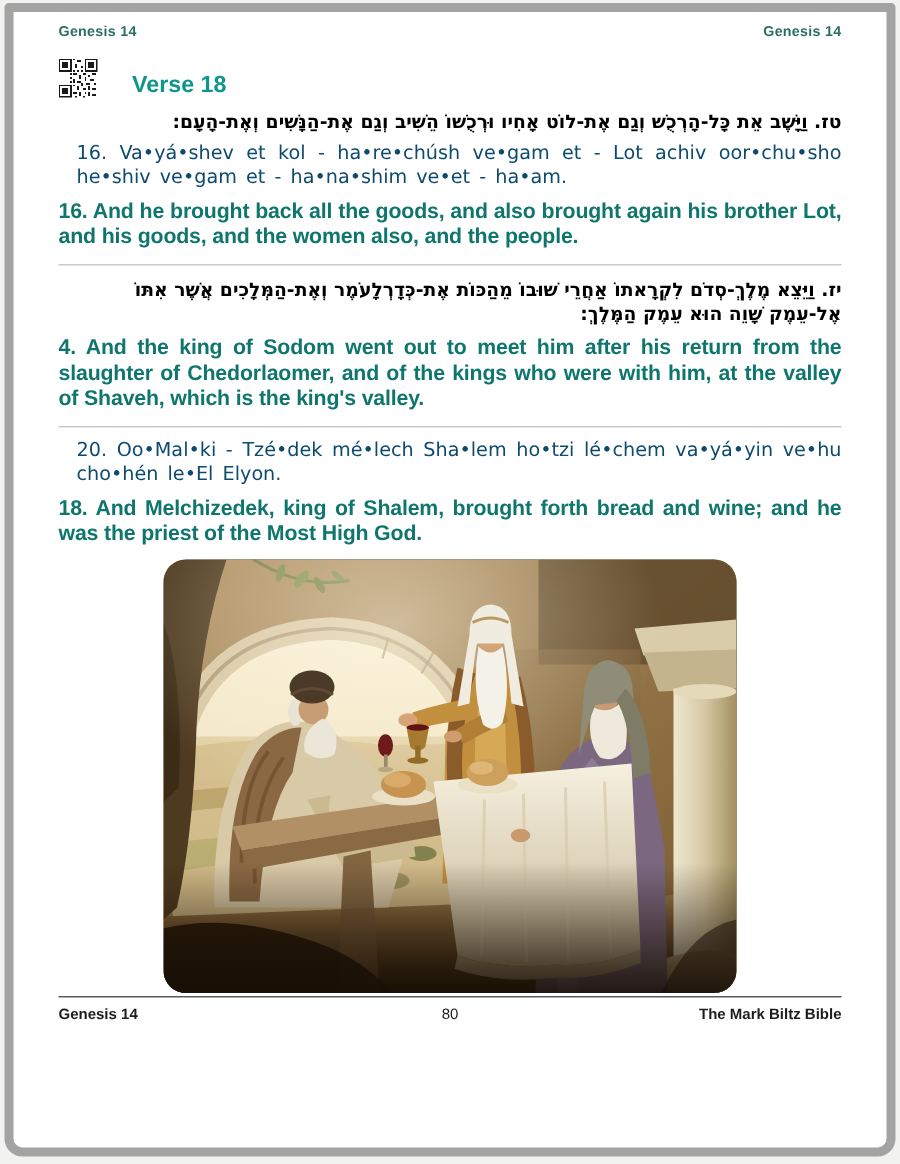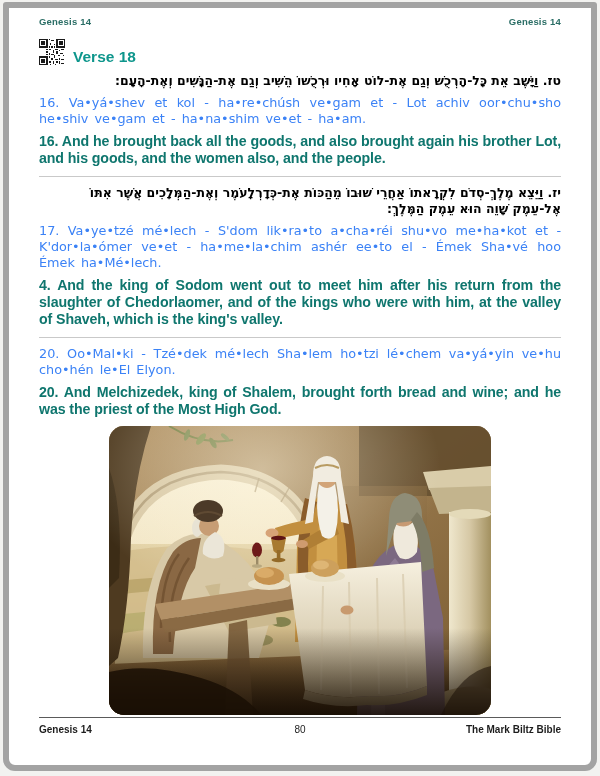--- a/index.html
+++ b/index.html
@@ -13,37 +13,37 @@
     background:#ffffff;border:6px solid #a3a3a3;
     border-radius:3px 3px 12px 12px;
     box-sizing:border-box;
     padding:8px 30px 0 30px;
   }
   .running-header{
     display:flex;justify-content:space-between;
     color:#2b6e66;font-size:9.5px;font-weight:bold;letter-spacing:.2px;
   }
   .heading-row{
-    margin-top:11px;display:flex;align-items:flex-end;gap:8px;height:27px;
+    margin-top:11px;display:flex;align-items:flex-end;gap:23px;height:27px;
   }
   .qr{width:26px;height:26px;display:block;}
   .qr svg{width:26px;height:26px;display:block;}
   .verse-title{
     color:#0e968c;font-size:15.5px;font-weight:bold;line-height:1;
     padding-bottom:1px;
   }
   .hebrew{
     direction:rtl;unicode-bidi:embed;text-align:right;
     color:#000000;font-family:"DejaVu Sans",sans-serif;
     font-size:12.5px;font-weight:bold;line-height:1.32;
     margin:8px 0 0 0;
   }
   .translit{
-    color:#3b82f6;font-family:"DejaVu Sans",sans-serif;
-    font-size:12.8px;line-height:1.26;margin:5px 0 0 0;
+    color:#0c4a6e;font-family:"DejaVu Sans",sans-serif;
+    font-size:12.8px;line-height:1.26;margin:5px 0 0 12px;
     text-align:justify;word-spacing:2px;
   }
   .english{
     color:#0f766e;font-size:14.2px;font-weight:bold;line-height:1.2;
     margin:6px 0 0 0;text-align:justify;letter-spacing:-.1px;
   }
   hr.divider{
     border:none;border-top:1px solid #c9c9c9;margin:9px 0 8px 0;
   }
   .illustration{
@@ -130,28 +130,27 @@
 
   <div>
     <p class="hebrew" dir="rtl">טז. וַיָּשֶׁב אֵת כָּל-הָרְכֻשׁ וְגַם אֶת-לוֹט אָחִיו וּרְכֻשׁוֹ הֵשִׁיב וְגַם אֶת-הַנָּשִׁים וְאֶת-הָעָם:</p>
     <p class="translit">16. Va•yá•shev et kol - ha•re•chúsh ve•gam et - Lot achiv oor•chu•sho he•shiv ve•gam et - ha•na•shim ve•et - ha•am.</p>
     <p class="english">16. And he brought back all the goods, and also brought again his brother Lot, and his goods, and the women also, and the people.</p>
   </div>
   <hr class="divider">
 
   <div>
     <p class="hebrew" dir="rtl">יז. וַיֵּצֵא מֶלֶךְ-סְדֹם לִקְרָאתוֹ אַחֲרֵי שׁוּבוֹ מֵהַכּוֹת אֶת-כְּדָרְלָעֹמֶר וְאֶת-הַמְּלָכִים אֲשֶׁר אִתּוֹ אֶל-עֵמֶק שָׁוֵה הוּא עֵמֶק הַמֶּלֶךְ:</p>
-    <p class="translit">17. Va•ye•tzé mé•lech - S'dom lik•ra•to a•cha•réi shu•vo me•ha•kot et - K'dor•la•ómer ve•et - ha•me•la•chim ashér ee•to el - Émek Sha•vé hoo Émek ha•Mé•lech.</p>
     <p class="english">4. And the king of Sodom went out to meet him after his return from the slaughter of Chedorlaomer, and of the kings who were with him, at the valley of Shaveh, which is the king's valley.</p>
   </div>
   <hr class="divider">
 
   <div>
     <p class="translit">20. Oo•Mal•ki - Tzé•dek mé•lech Sha•lem ho•tzi lé•chem va•yá•yin ve•hu cho•hén le•El Elyon.</p>
-    <p class="english">20. And Melchizedek, king of Shalem, brought forth bread and wine; and he was the priest of the Most High God.</p>
+    <p class="english">18. And Melchizedek, king of Shalem, brought forth bread and wine; and he was the priest of the Most High God.</p>
   </div>
 
   <div class="illustration" role="img" aria-label="Painting of a white-bearded man in gold robes standing under a stone arch, gesturing toward two seated bearded men at a table set with bread and wine; hazy fields beyond the arch and a stone column at right">
     <svg viewBox="0 0 382 289">
       <defs>
         <linearGradient id="sky" x1="0" y1="0" x2="0" y2="1">
           <stop offset="0" stop-color="#f9f2dd"></stop>
             <stop offset=".6" stop-color="#f0e2bd"></stop>
             <stop offset="1" stop-color="#e3cfa2"></stop>
         </linearGradient>

